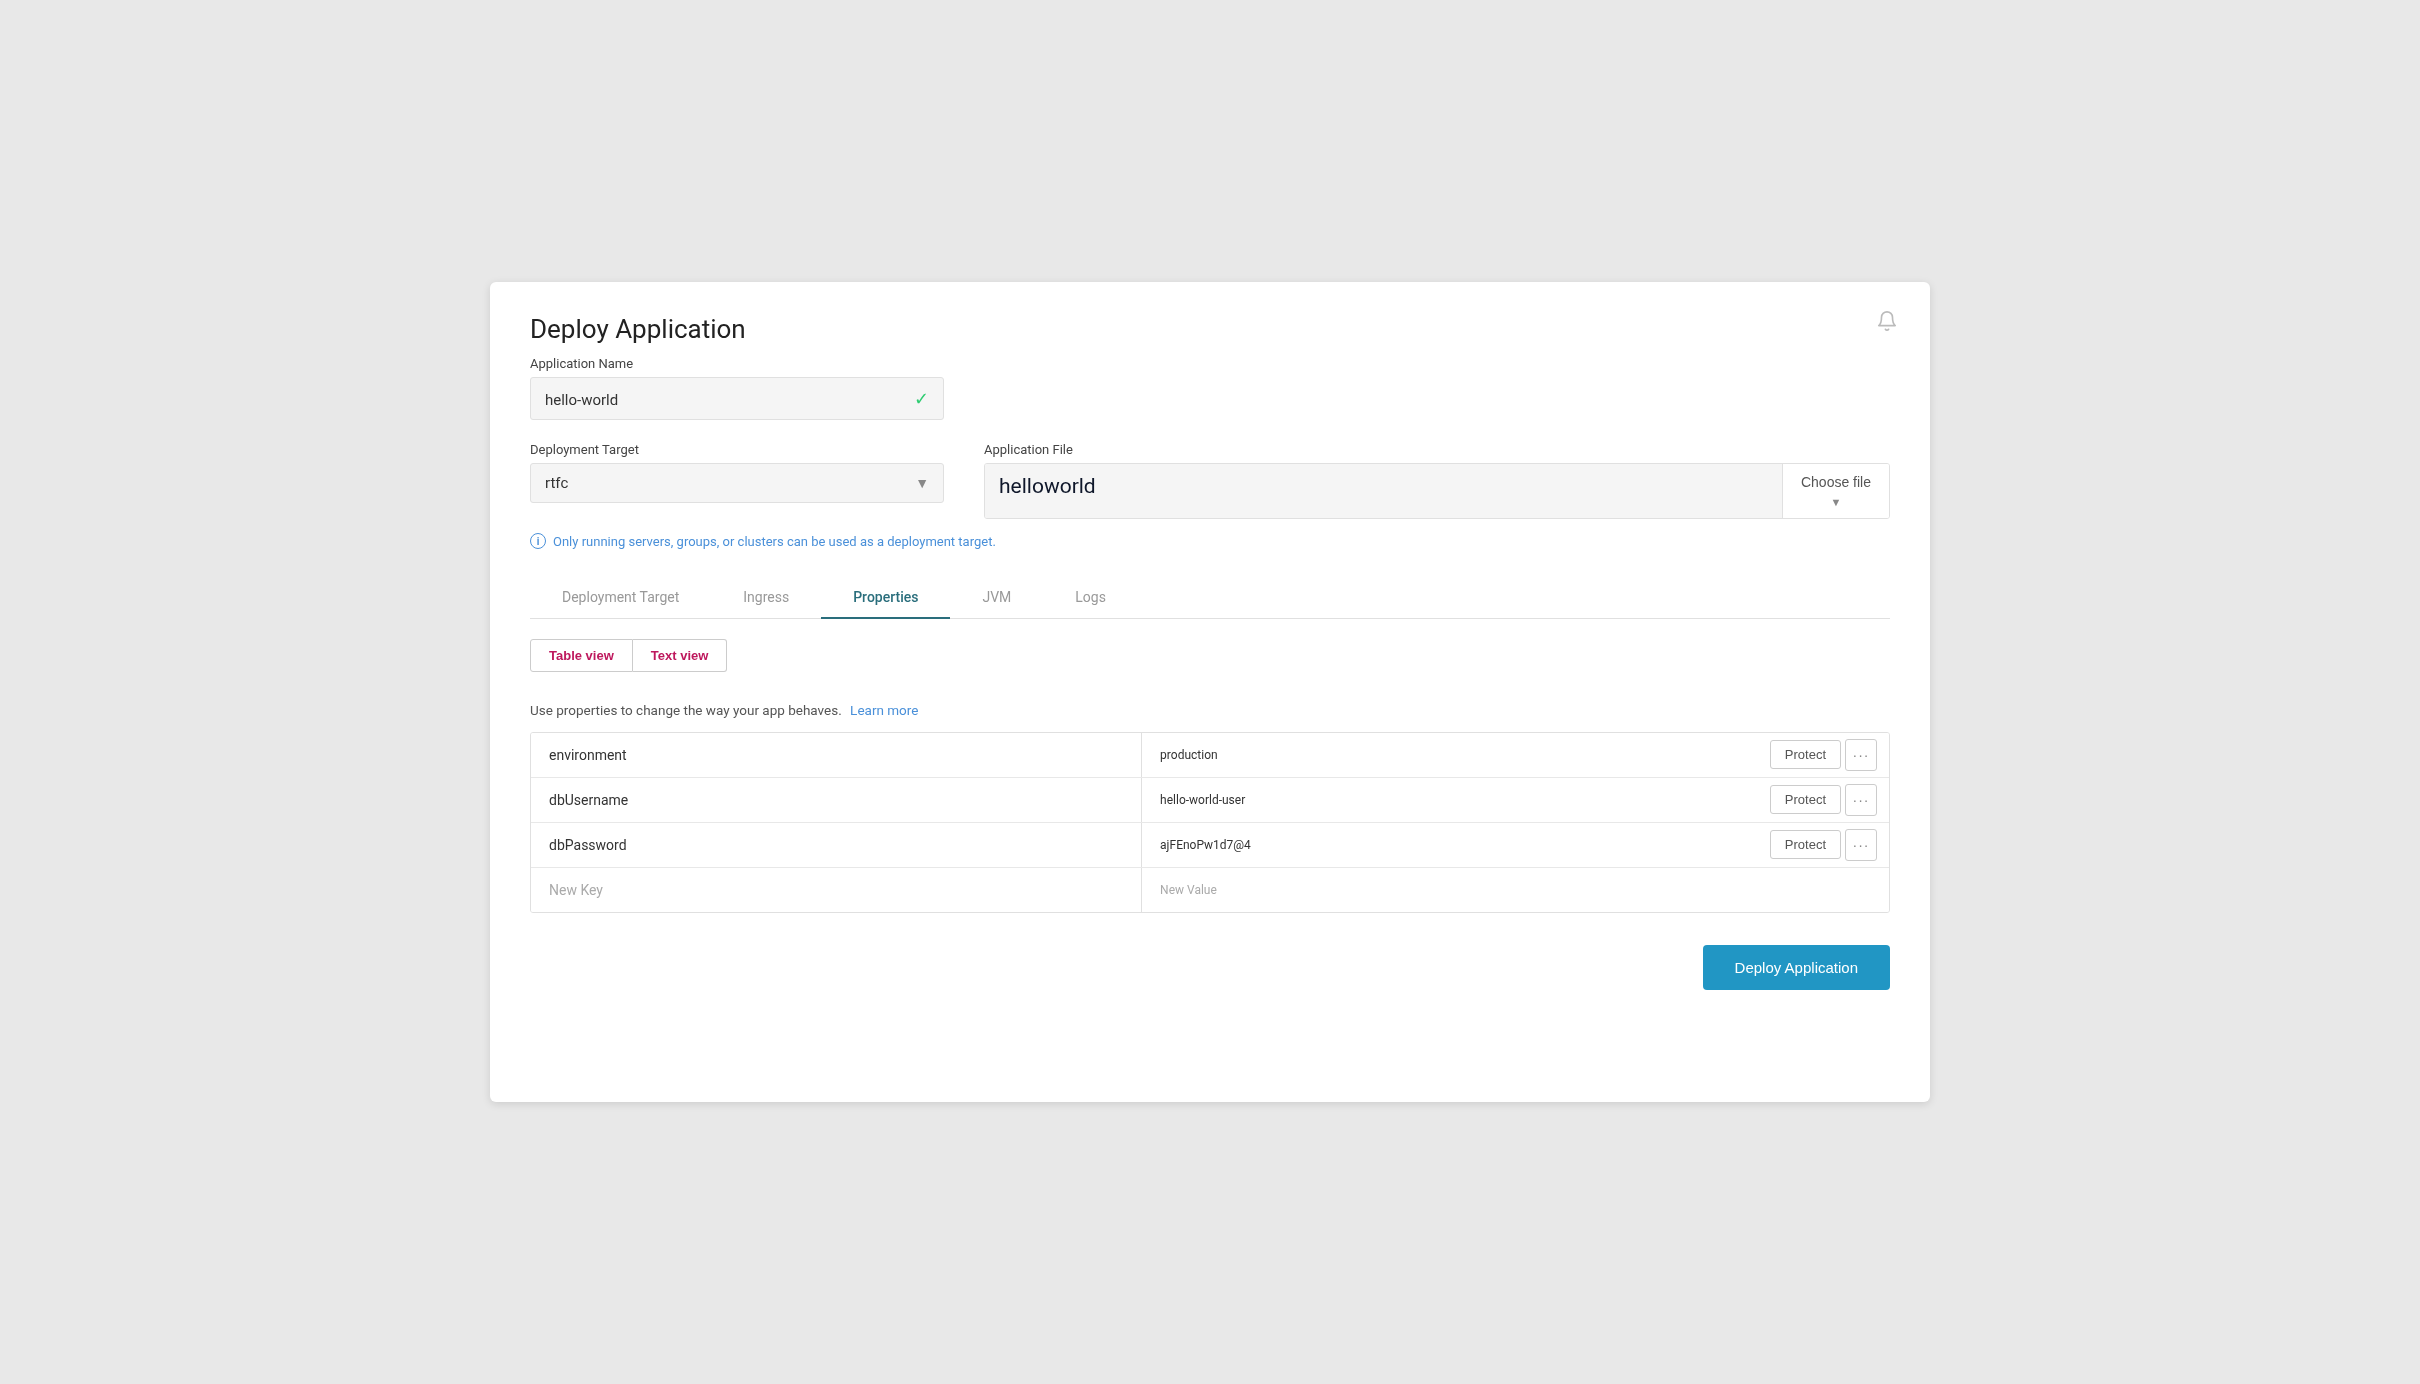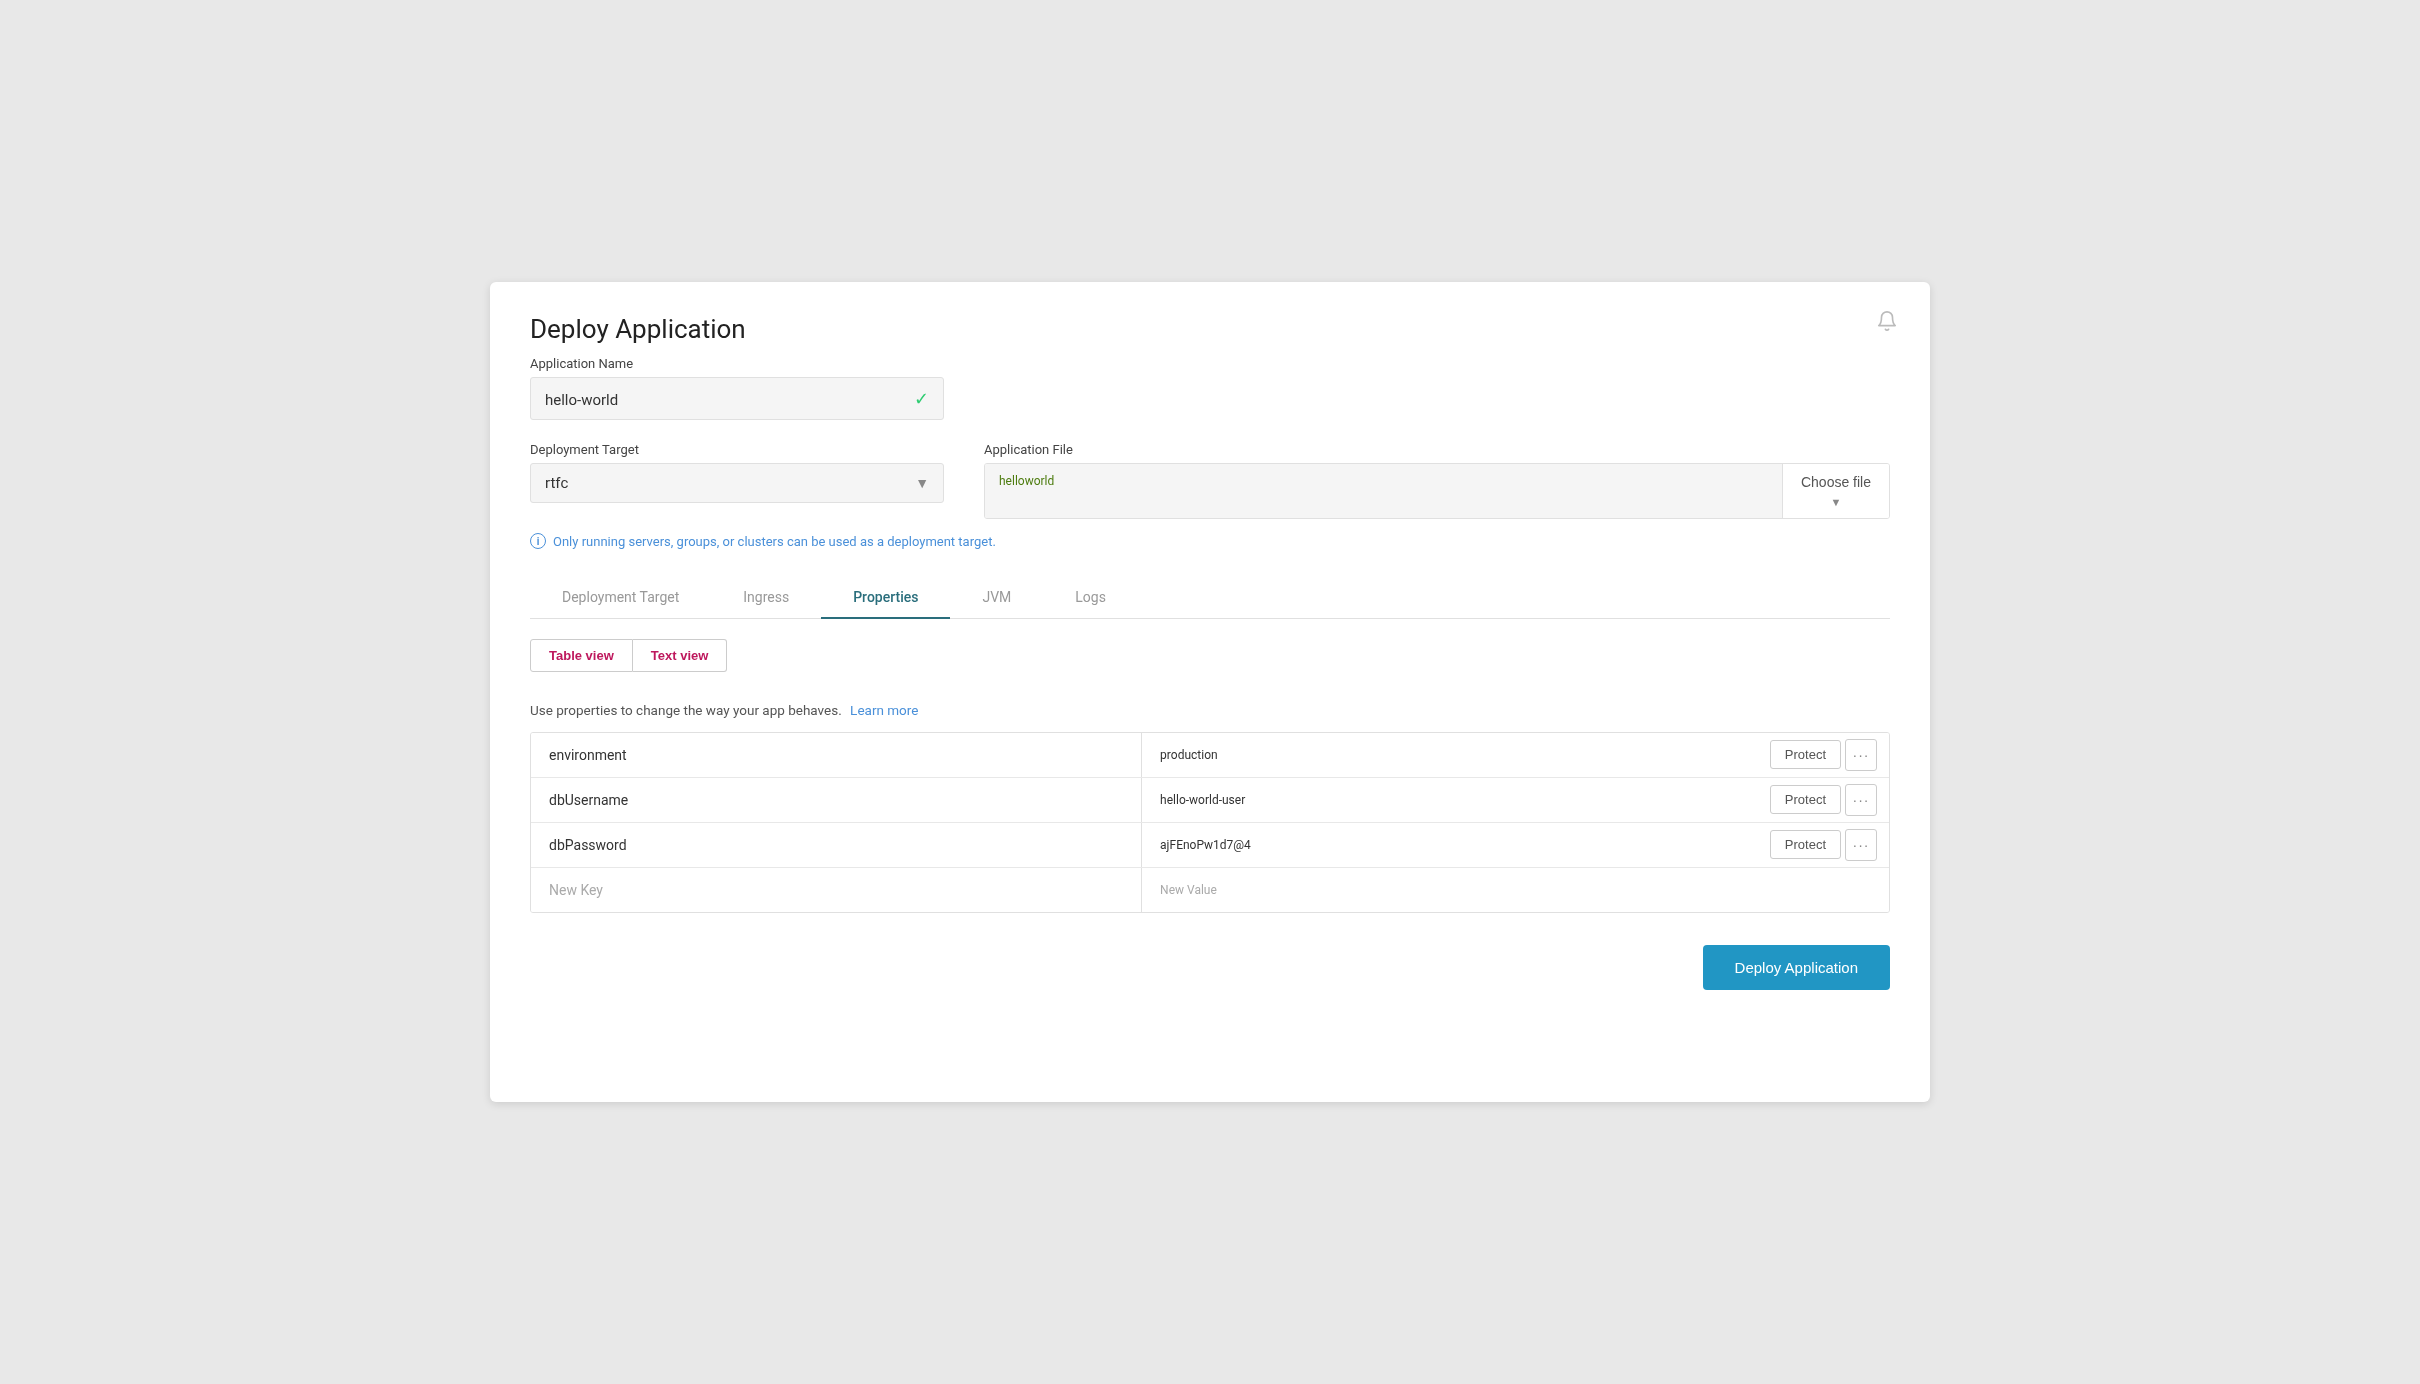--- a/index.html
+++ b/index.html
@@ -89,22 +89,22 @@
       display: flex;
       align-items: stretch;
       border: 1px solid #e0e0e0;
       border-radius: 3px;
       overflow: hidden;
     }
     .app-file-input {
       flex: 1;
       background: #f5f5f5;
       padding: 10px 14px;
-      font-size: 12px;
-      color: #4d7c0f;
+      font-size: 21px;
+      color: #0f172a;
       border: none;
       outline: none;
     }
     .choose-file-btn {
       background: #fff;
       border: none;
       border-left: 1px solid #e0e0e0;
       padding: 10px 18px;
       font-size: 14px;
       color: #555;

